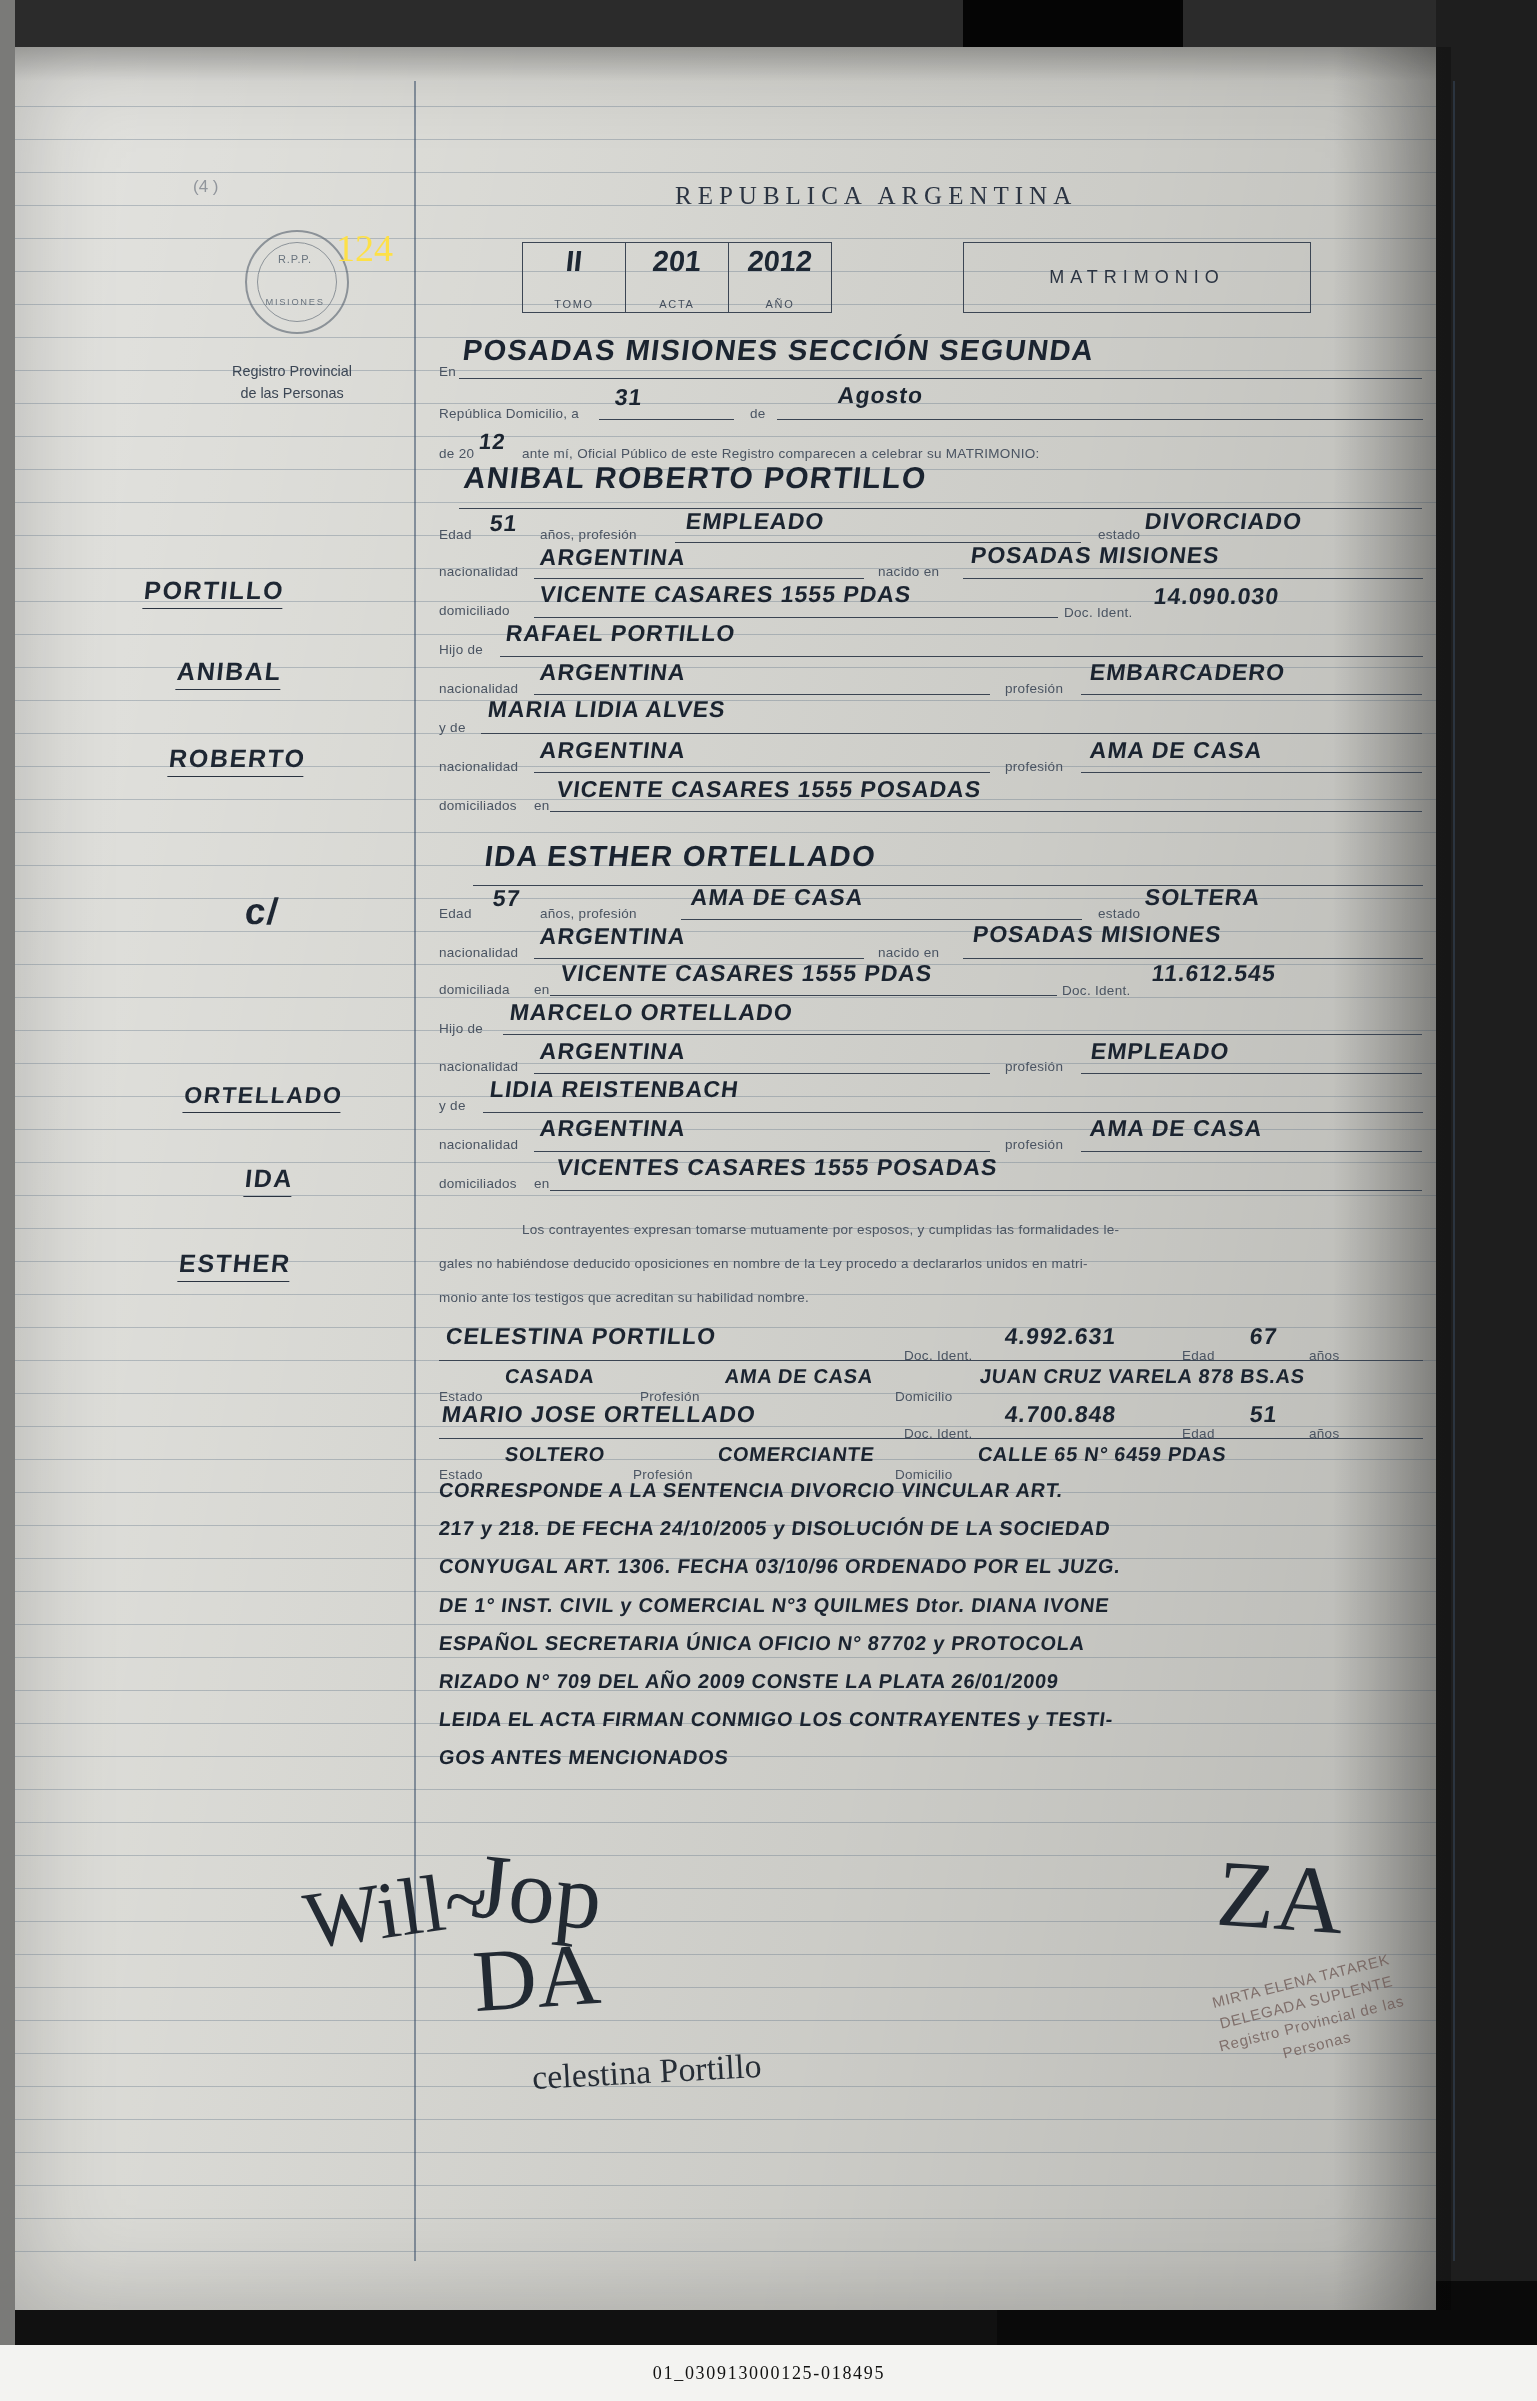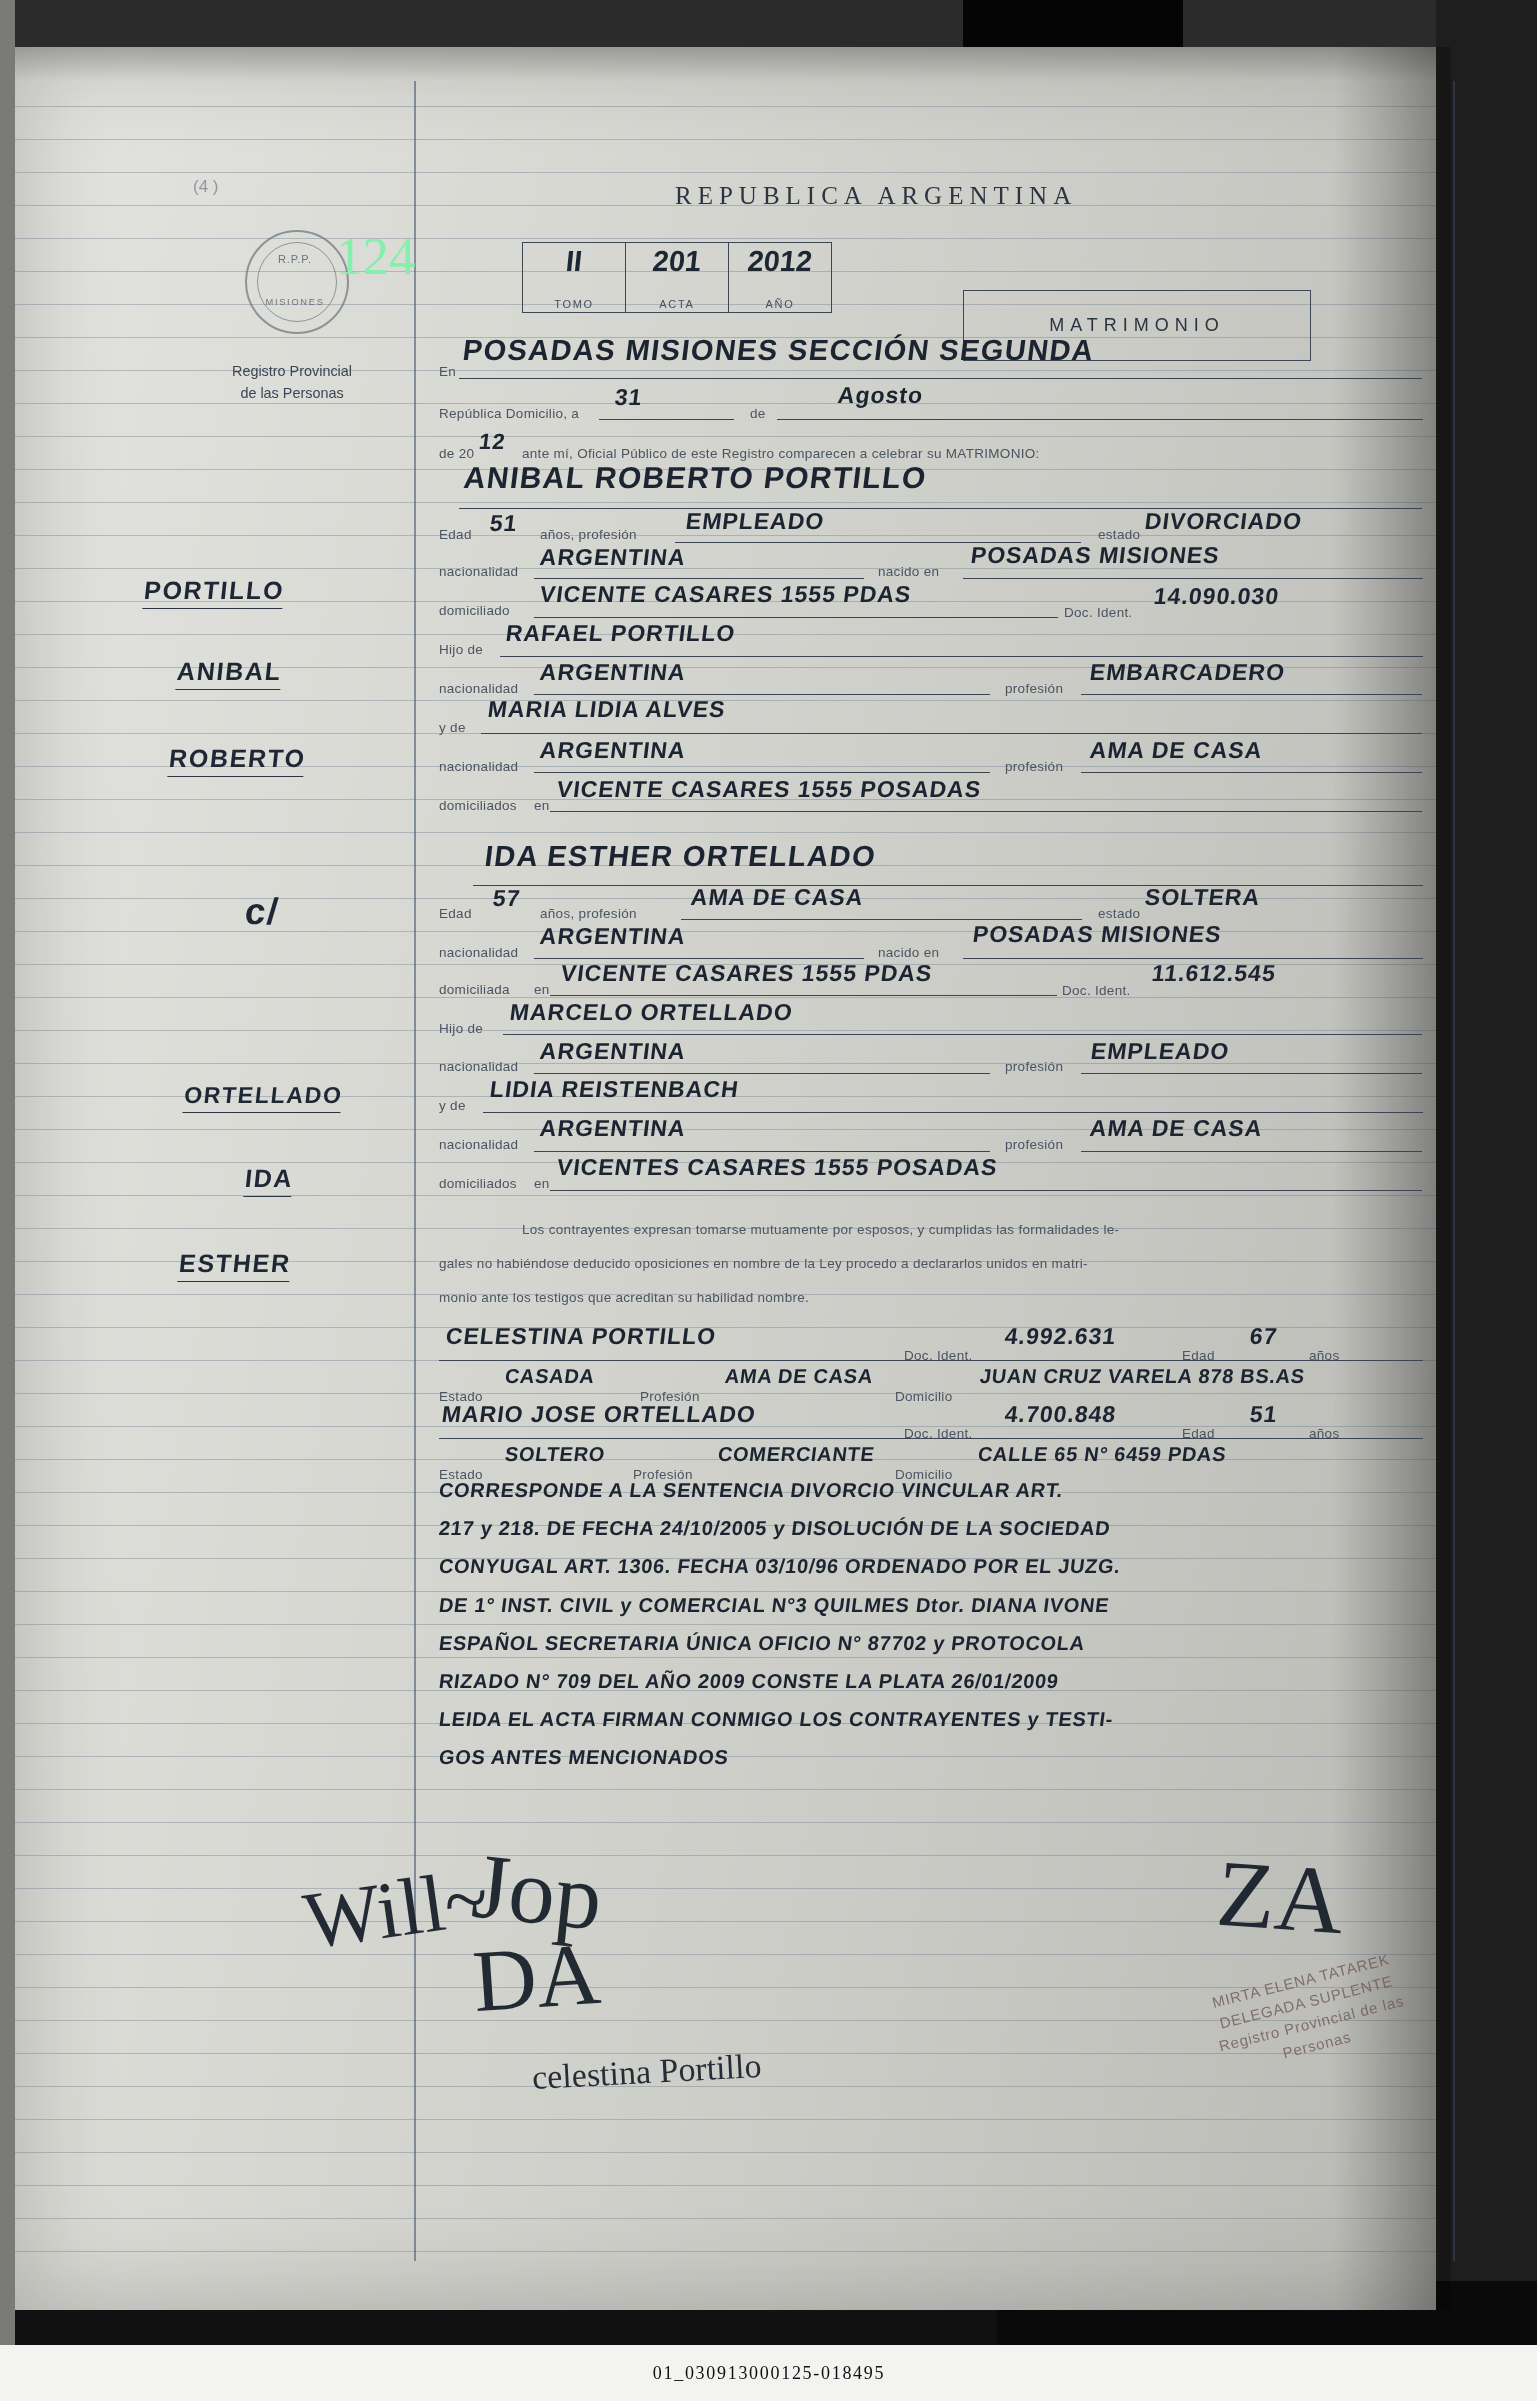--- a/index.html
+++ b/index.html
@@ -36,42 +36,42 @@
   .vrule-left{position:absolute;left:414px;top:81px;width:1.7px;height:2180px;background:rgba(60,80,105,0.55);}
   .vrule-right{position:absolute;left:1453px;top:81px;width:1.7px;height:2180px;background:rgba(60,80,105,0.45);}
 
   
   .seal{position:absolute;left:245px;top:230px;width:100px;height:100px;border-radius:50%;
      border:2.5px solid #4a5664;opacity:.55;}
   .seal:after{content:"";position:absolute;left:10px;top:10px;right:10px;bottom:10px;border-radius:50%;border:1.7px solid #4a5664;}
   .seal-txt{position:absolute;left:247px;top:253px;width:96px;text-align:center;font-size:11px;color:#4d5a68;letter-spacing:0.8px;opacity:.8;}
   .seal-txt2{position:absolute;left:247px;top:297px;width:96px;text-align:center;font-size:9.3px;color:#4d5a68;letter-spacing:1.7px;opacity:.8;}
 
-  .folio{position:absolute;left:336px;top:226px;font-size:53px;color:#86efac;font-family:"Liberation Serif",serif;}
+  .folio{position:absolute;left:336px;top:226px;font-size:38px;color:#fde047;font-family:"Liberation Serif",serif;}
   .pencil-mark{position:absolute;left:193px;top:177px;font-size:17px;color:#5e6673;opacity:.6;}
 
   .reg-line1{position:absolute;left:199px;top:363px;width:186px;text-align:center;font-size:14.4px;color:#3b4654;}
   .reg-line2{position:absolute;left:199px;top:385px;width:186px;text-align:center;font-size:14.4px;color:#3b4654;}
 
   .m-hand{position:absolute;font-family:"Liberation Sans",sans-serif;color:#1e2733;
      letter-spacing:1.7px;font-size:25px;font-weight:600;transform:skewX(-6deg);}
   .m-hand.u{border-bottom:1.7px solid #2a3340;padding-bottom:3.4px;}
 
   
   .body{position:absolute;left:422px;top:81px;width:1031px;height:2180px;}
 
   .title-rep{position:absolute;left:253px;top:101px;font-family:"Liberation Serif",serif;font-size:25px;letter-spacing:6px;color:#2b3442;}
 
   .tomo-box{position:absolute;left:100px;top:161px;width:308px;height:69px;border:1.7px solid #3c4654;display:flex;}
   .tomo-cell{flex:1;border-right:1.7px solid #3c4654;position:relative;}
   .tomo-cell:last-child{border-right:none;}
   .tomo-cell .lbl{position:absolute;bottom:2.5px;left:0;right:0;text-align:center;font-size:11px;letter-spacing:1.7px;color:#46505e;}
   .tomo-cell .val{position:absolute;top:1.7px;left:0;right:0;text-align:center;font-size:29px;color:#1d2733;font-weight:600;transform:skewX(-6deg);}
 
-  .mat-box{position:absolute;left:541px;top:161px;width:346px;height:69px;border:1.7px solid #3c4654;margin-top:48px;}
+  .mat-box{position:absolute;left:541px;top:161px;width:346px;height:69px;border:1.7px solid #3c4654;}
   .mat-box span{display:block;text-align:center;line-height:69px;font-size:18px;letter-spacing:6px;color:#2b3442;}
 
   
   .pr{position:absolute;font-size:13.5px;color:#4a5462;letter-spacing:0.3px;}
   .hw{position:absolute;font-size:26px;color:#1b2430;font-weight:600;letter-spacing:1.4px;transform:skewX(-7deg);white-space:nowrap;}
   .hw.sm{font-size:23px;letter-spacing:1px;}
   .hw.xs{font-size:20px;letter-spacing:0.7px;}
   .ul{position:absolute;border-bottom:1.4px solid #3a4452;}
 
   .para{position:absolute;font-size:13.5px;color:#4a5462;line-height:34px;letter-spacing:0.3px;}

